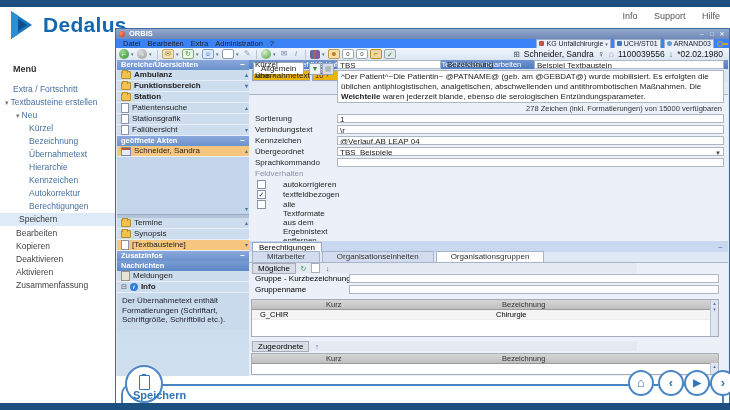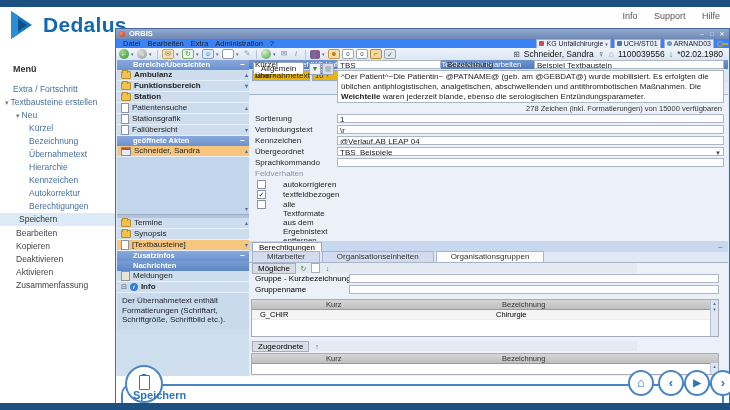--- a/index.html
+++ b/index.html
@@ -58,21 +58,21 @@
   .ic-lock{background:#f2d9a0;border:1px solid #b98f2c;height:8px;line-height:8px;color:#7a5a14;}
   .ic-print{background:#e3e7ee;border:1px solid #9aa;color:#2f8f2f;height:8px;line-height:9px;font-size:7px;}
   .patbar{margin-left:auto;display:flex;align-items:center;gap:4px;font-size:8.5px;color:#111;padding-right:6px;}
   .patbar .plus{font-size:8px;color:#456;}
   .gicon{color:#333;font-size:9px;}
   .house{color:#8a94a8;font-size:9px;}
   .garrow{color:#2e9e3a;font-weight:bold;font-size:9px;}
   
   .panel{left:1px;top:31px;width:132px;height:316px;background:linear-gradient(#c2d5eb,#cfdfee);font-size:8px;color:#222;overflow:hidden;}
   .phead{height:10px;background:linear-gradient(#8aa8dc,#6b92cc);color:#fff;font-weight:bold;
-         font-size:7.5px;line-height:10px;padding-left:16px;position:relative;cursor:pointer;}
+         font-size:7.5px;line-height:10px;padding-left:4px;position:relative;cursor:pointer;}
   .phead .mm{position:absolute;right:4px;top:0;font-size:8px;color:#fff;}
   .prow{height:10px;line-height:10px;background:#cddded;border-bottom:1px solid #e7effa;
         padding-left:4px;display:flex;align-items:center;gap:3px;position:relative;cursor:pointer;white-space:nowrap;}
   .prow.b{font-weight:bold;}
   .prow.osel{background:#f7c67e;}
   .fold{width:8px;height:6px;background:#f2c24e;border:1px solid #b98f2c;border-radius:1px;flex:0 0 auto;position:relative;}
   .fold::before{content:"";position:absolute;left:0;top:-2px;width:4px;height:2px;background:#f2c24e;border:1px solid #b98f2c;border-bottom:none;}
   .pg{width:6px;height:8px;background:#fff;border:1px solid #8a93a3;flex:0 0 auto;}
   .winico{width:8px;height:7px;background:#e8eef8;border:1px solid #7c8aa8;flex:0 0 auto;position:relative;}
   .winico::before{content:"";position:absolute;left:0;top:0;right:0;height:2px;background:#c2532f;}

